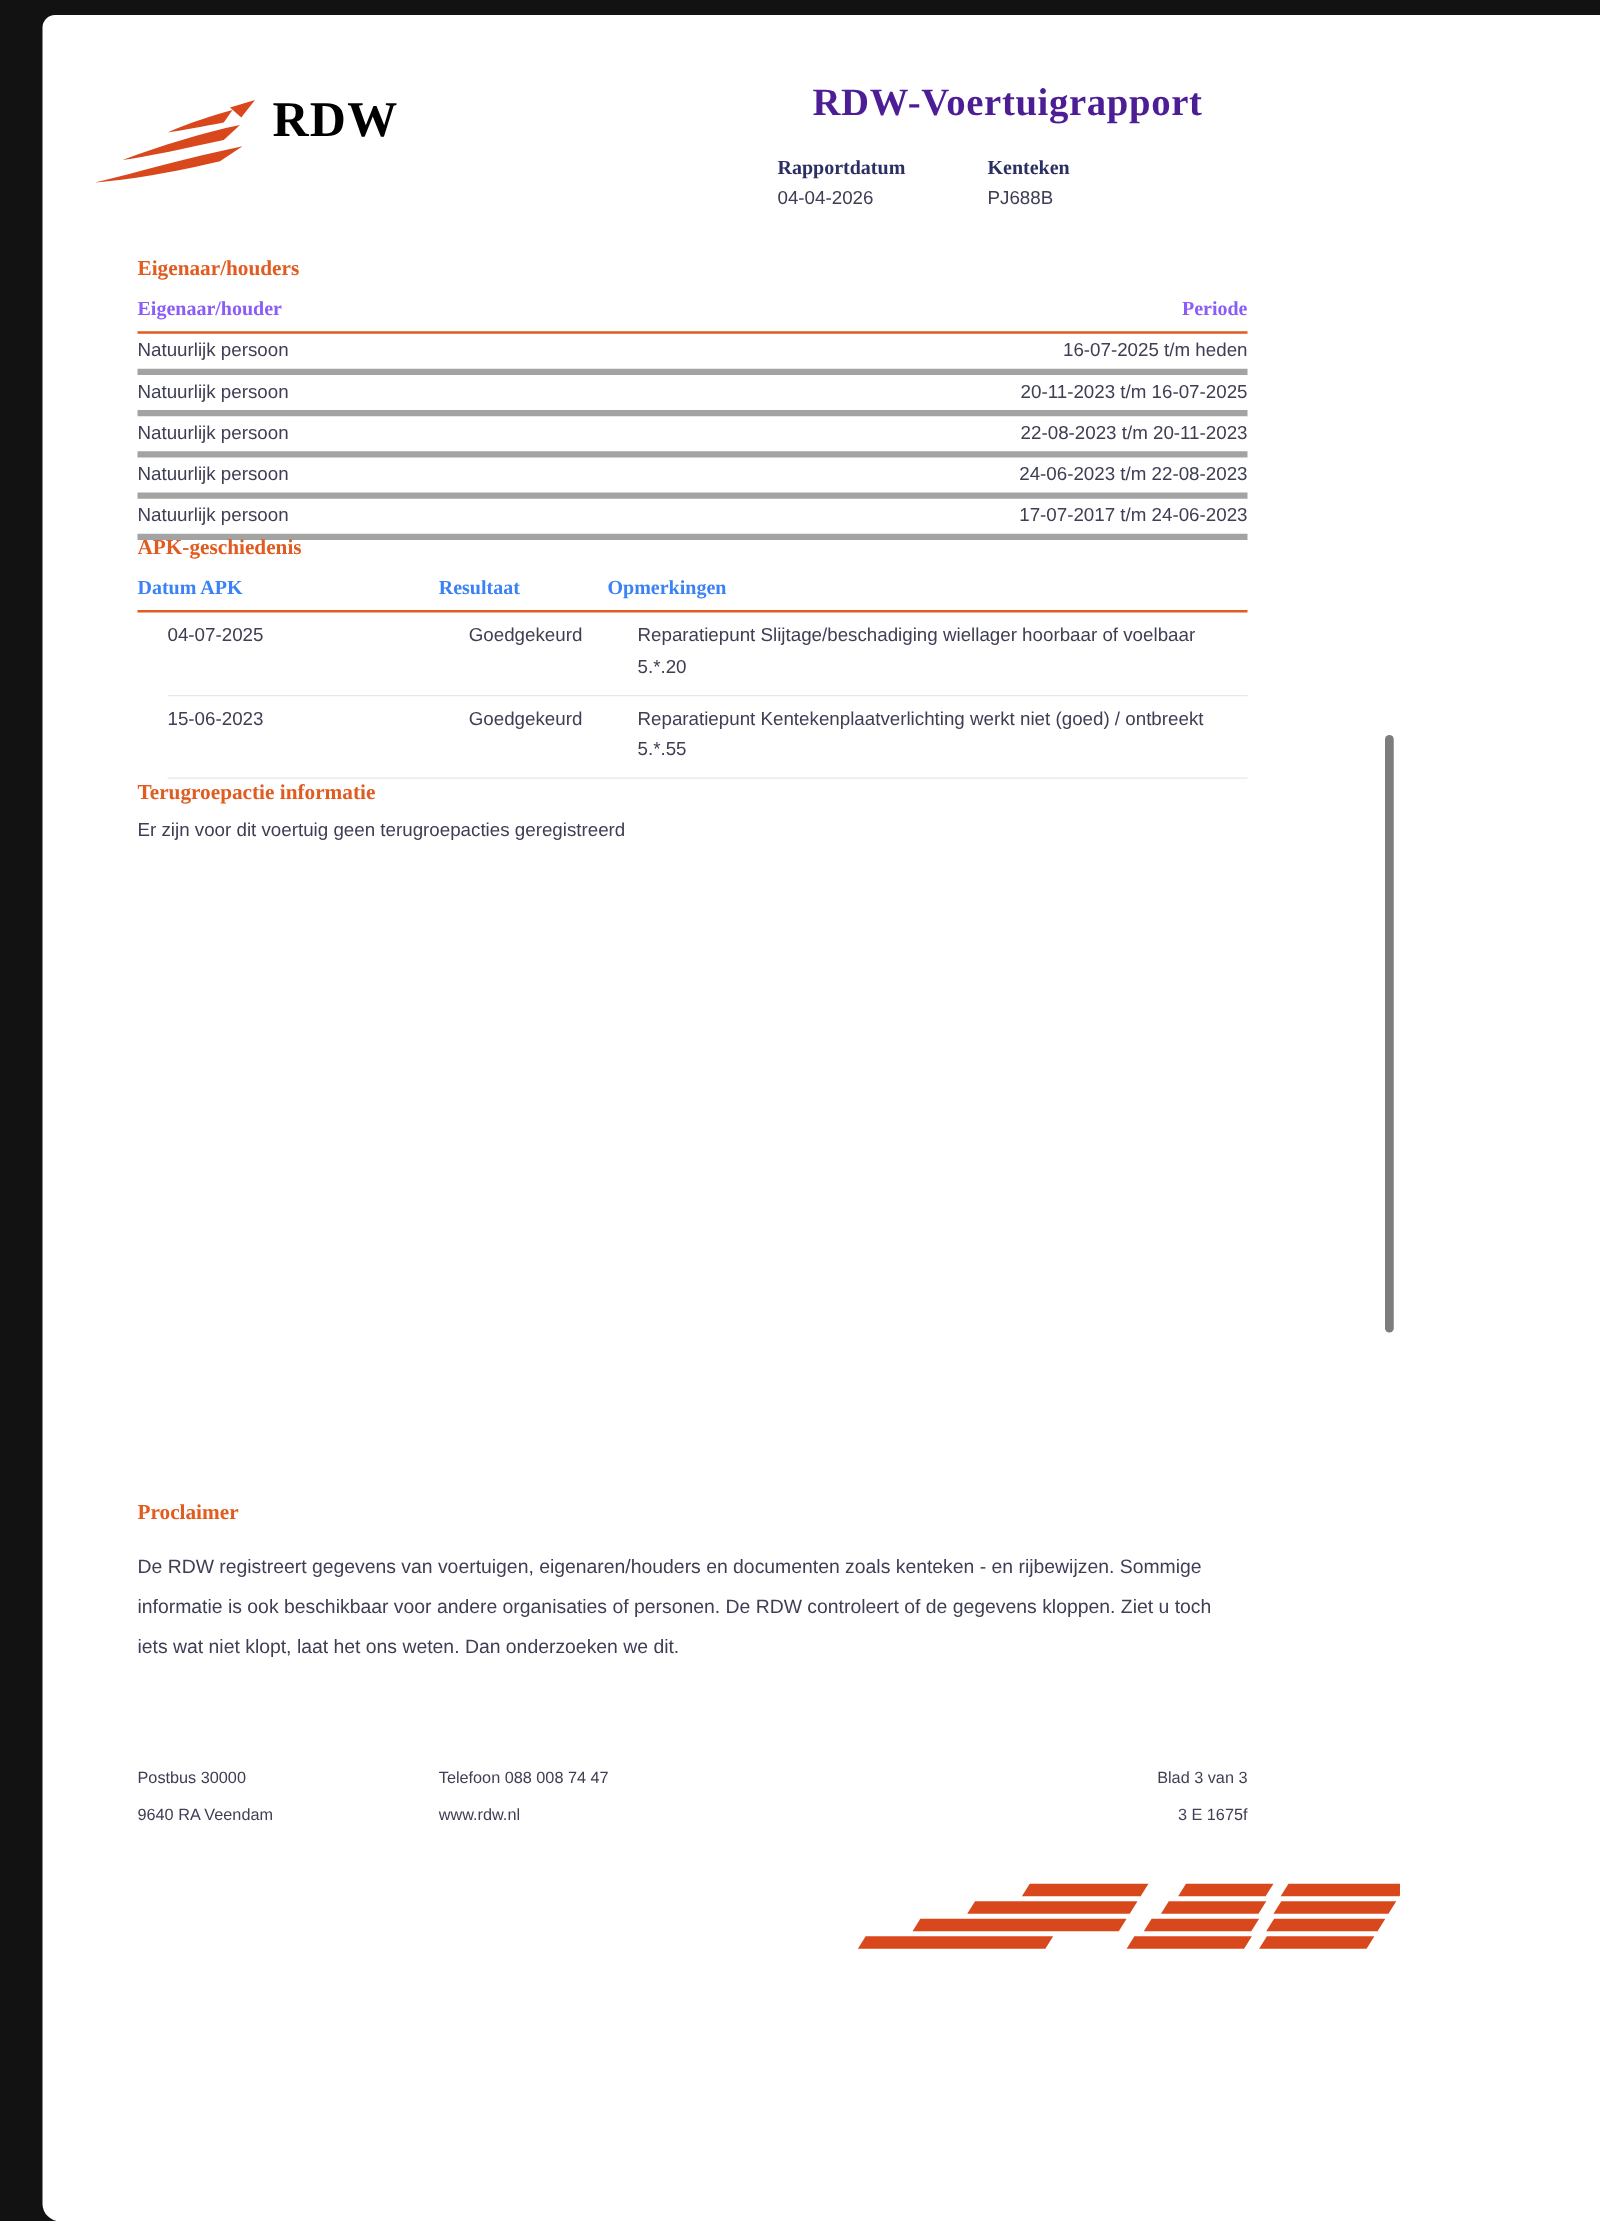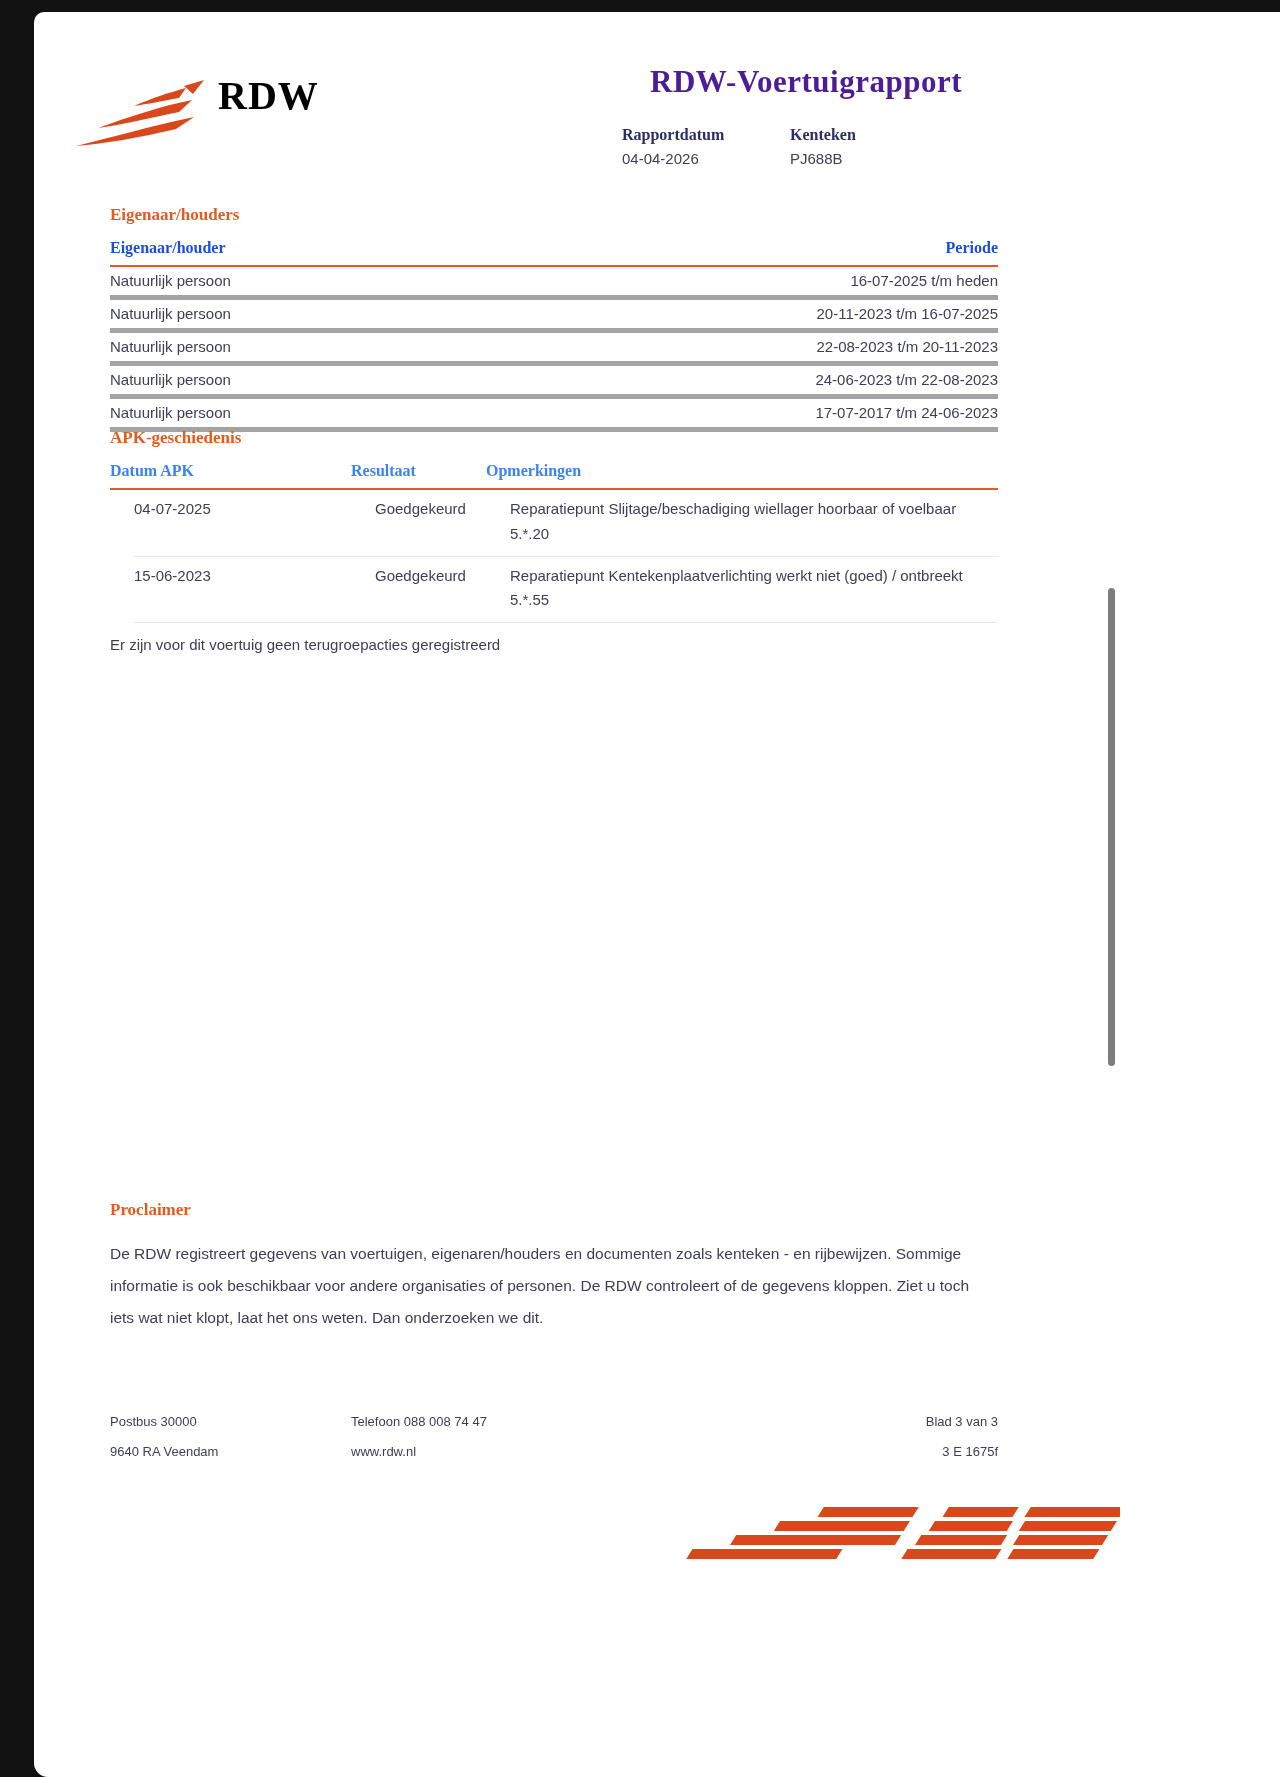--- a/index.html
+++ b/index.html
@@ -53,21 +53,21 @@
   .recall-section   { position:absolute; left:0; top:612px; width:888px; }
   .proclaimer-section { position:absolute; left:0; top:1188px; width:888px; }
   .tbl { width:100%; margin-top:10px; }
   .tbl-head {
     display:flex; justify-content:space-between;
     border-bottom:2px solid #e05c20;
     padding:4px 0 8px 0;
   }
   .tbl-head .th {
     font-family:"Liberation Serif", serif;
-    font-weight:bold; font-size:16px; color:#1d4ed8;
+    font-weight:bold; font-size:16px; color:#8b5cf6;
   }
   .tbl-row {
     display:flex; justify-content:space-between;
     border-bottom:5px solid #a3a3a3;
     padding:5px 0 6px 0;
     font-size:15px;
   }
   
   .apk-head, .apk-row {
     display:grid;
@@ -188,20 +188,21 @@
         </div>
         <div class="apk-row">
           <div>15-06-2023</div>
           <div>Goedgekeurd</div>
           <div class="apk-remarks">Reparatiepunt Kentekenplaatverlichting werkt niet (goed) / ontbreekt 5.*.55</div>
         </div>
       </div>
     </div>
 
     <div class="recall-section">
+      <div class="section-heading">Terugroepactie informatie</div>
       <div class="recall-text">Er zijn voor dit voertuig geen terugroepacties geregistreerd</div>
     </div>
 
     <div class="proclaimer-section">
       <div class="section-heading">Proclaimer</div>
       <div class="proclaimer-text">De RDW registreert gegevens van voertuigen, eigenaren/houders en documenten zoals kenteken - en rijbewijzen. Sommige informatie is ook beschikbaar voor andere organisaties of personen. De RDW controleert of de gegevens kloppen. Ziet u toch iets wat niet klopt, laat het ons weten. Dan onderzoeken we dit.</div>
     </div>
 
     <div class="footer">
       <div class="cell f-addr1">Postbus 30000</div>

